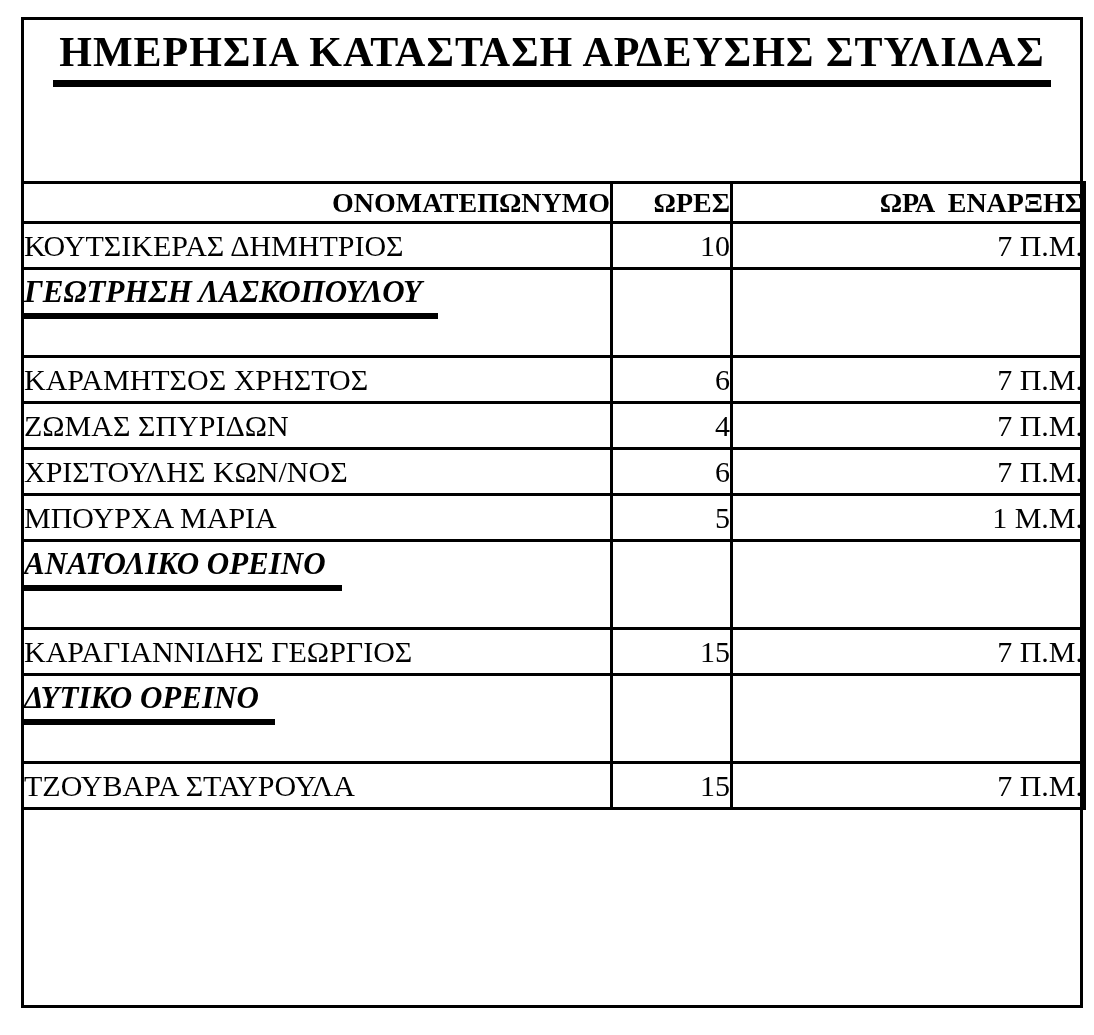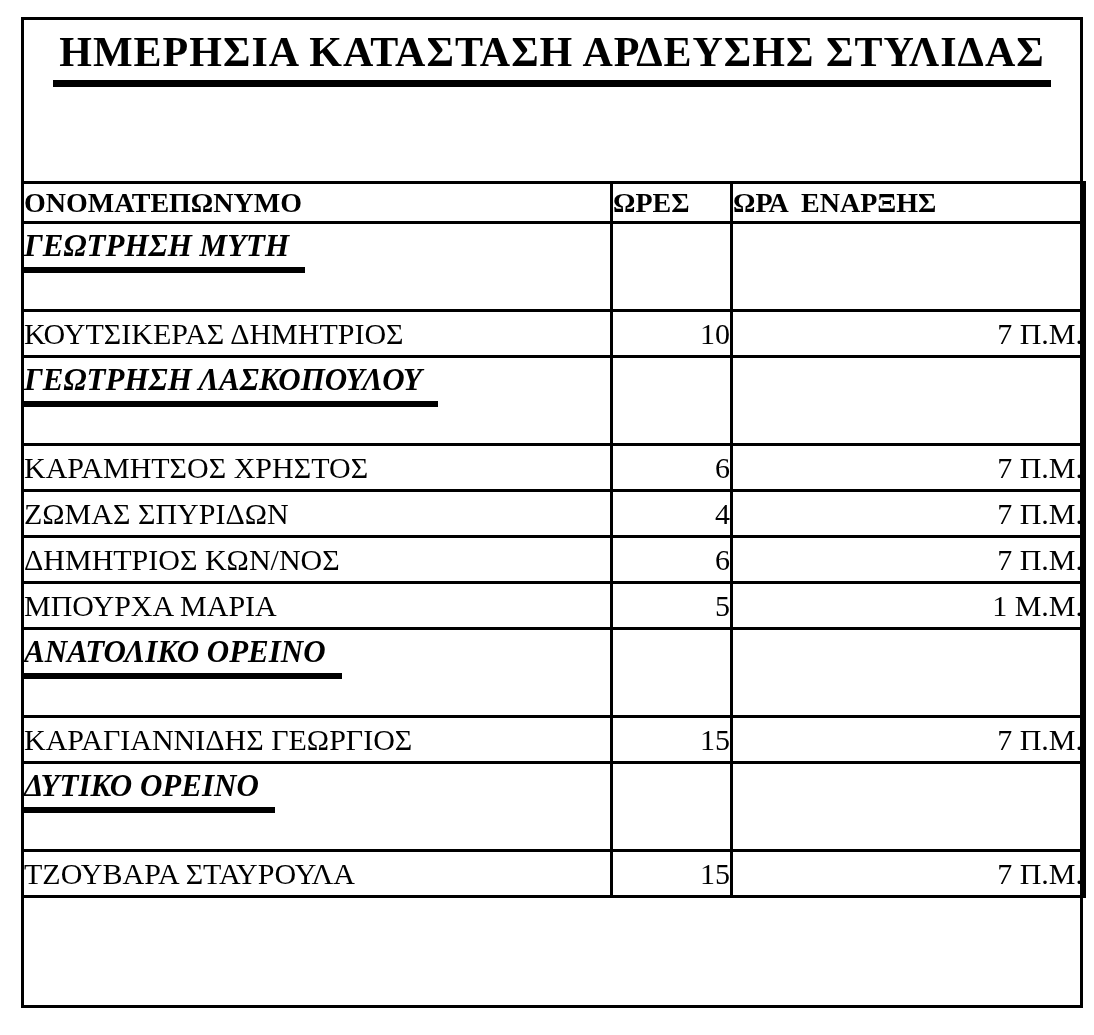--- a/index.html
+++ b/index.html
@@ -64,21 +64,21 @@
   table.sched col.c-start { width: 353px; }
   table.sched th, table.sched td {
     border: 3px solid #000000;
     padding: 0;
     overflow: hidden;
   }
   table.sched thead tr { height: 40px; }
   table.sched th {
     font-size: 28px;
     font-weight: bold;
-    text-align: left;
+    text-align: right;
     white-space: pre;
   }
   tr.row-entry  { height: 46px; }
   tr.row-section { height: 88px; }
   tr.row-section td { vertical-align: top; }
   td.cell-name {
     text-align: left;
     font-size: 30px;
     padding-left: 9px;
     vertical-align: middle;
@@ -115,25 +115,20 @@
       <col class="c-start">
     </colgroup>
     <thead>
       <tr>
         <th>ΟΝΟΜΑΤΕΠΩΝΥΜΟ</th>
         <th>ΩΡΕΣ</th>
         <th>ΩΡΑ  ΕΝΑΡΞΗΣ</th>
       </tr>
     </thead>
     <tbody>
-        <tr class="row-section">
-    <td class="cell-name"><span class="name-text section-label">ΓΕΩΤΡΗΣΗ ΜΥΤΗ</span></td>
-    <td class="cell-hours"></td>
-    <td class="cell-start"></td>
-  </tr>
         <tr class="row-entry">
     <td class="cell-name"><span class="name-text">ΚΟΥΤΣΙΚΕΡΑΣ ΔΗΜΗΤΡΙΟΣ</span></td>
     <td class="cell-hours">10</td>
     <td class="cell-start">7 Π.Μ.</td>
   </tr>
         <tr class="row-section">
     <td class="cell-name"><span class="name-text section-label">ΓΕΩΤΡΗΣΗ ΛΑΣΚΟΠΟΥΛΟΥ</span></td>
     <td class="cell-hours"></td>
     <td class="cell-start"></td>
   </tr>
@@ -141,21 +136,21 @@
     <td class="cell-name"><span class="name-text">ΚΑΡΑΜΗΤΣΟΣ ΧΡΗΣΤΟΣ</span></td>
     <td class="cell-hours">6</td>
     <td class="cell-start">7 Π.Μ.</td>
   </tr>
         <tr class="row-entry">
     <td class="cell-name"><span class="name-text">ΖΩΜΑΣ ΣΠΥΡΙΔΩΝ</span></td>
     <td class="cell-hours">4</td>
     <td class="cell-start">7 Π.Μ.</td>
   </tr>
         <tr class="row-entry">
-    <td class="cell-name"><span class="name-text">ΔΗΜΗΤΡΙΟΣ ΚΩΝ/ΝΟΣ</span></td>
+    <td class="cell-name"><span class="name-text">ΧΡΙΣΤΟΥΛΗΣ ΚΩΝ/ΝΟΣ</span></td>
     <td class="cell-hours">6</td>
     <td class="cell-start">7 Π.Μ.</td>
   </tr>
         <tr class="row-entry">
     <td class="cell-name"><span class="name-text">ΜΠΟΥΡΧΑ ΜΑΡΙΑ</span></td>
     <td class="cell-hours">5</td>
     <td class="cell-start">1 Μ.Μ.</td>
   </tr>
         <tr class="row-section">
     <td class="cell-name"><span class="name-text section-label">ΑΝΑΤΟΛΙΚΟ ΟΡΕΙΝΟ</span></td>

